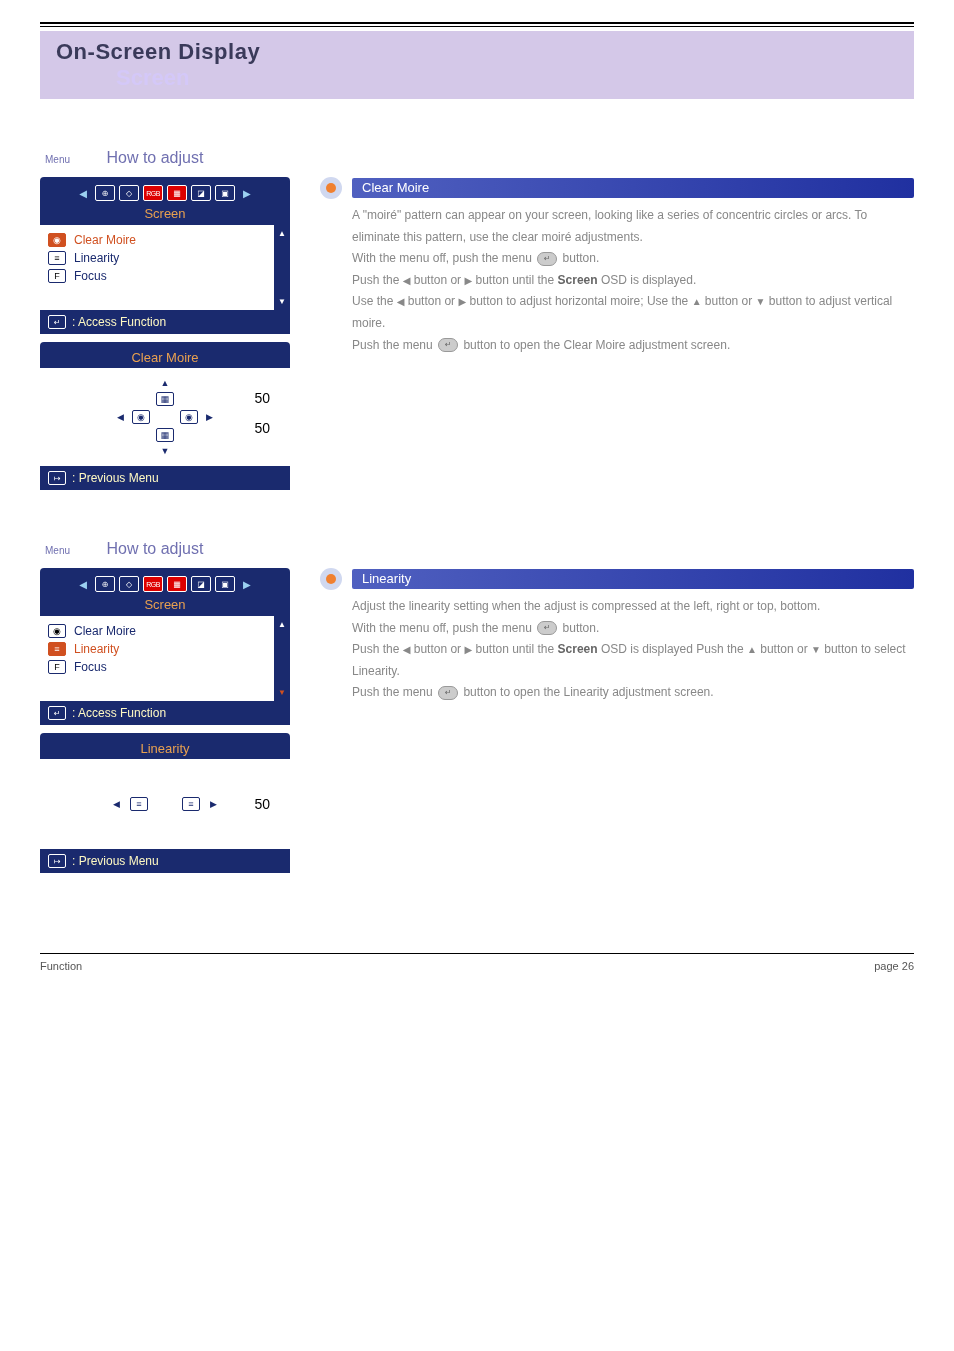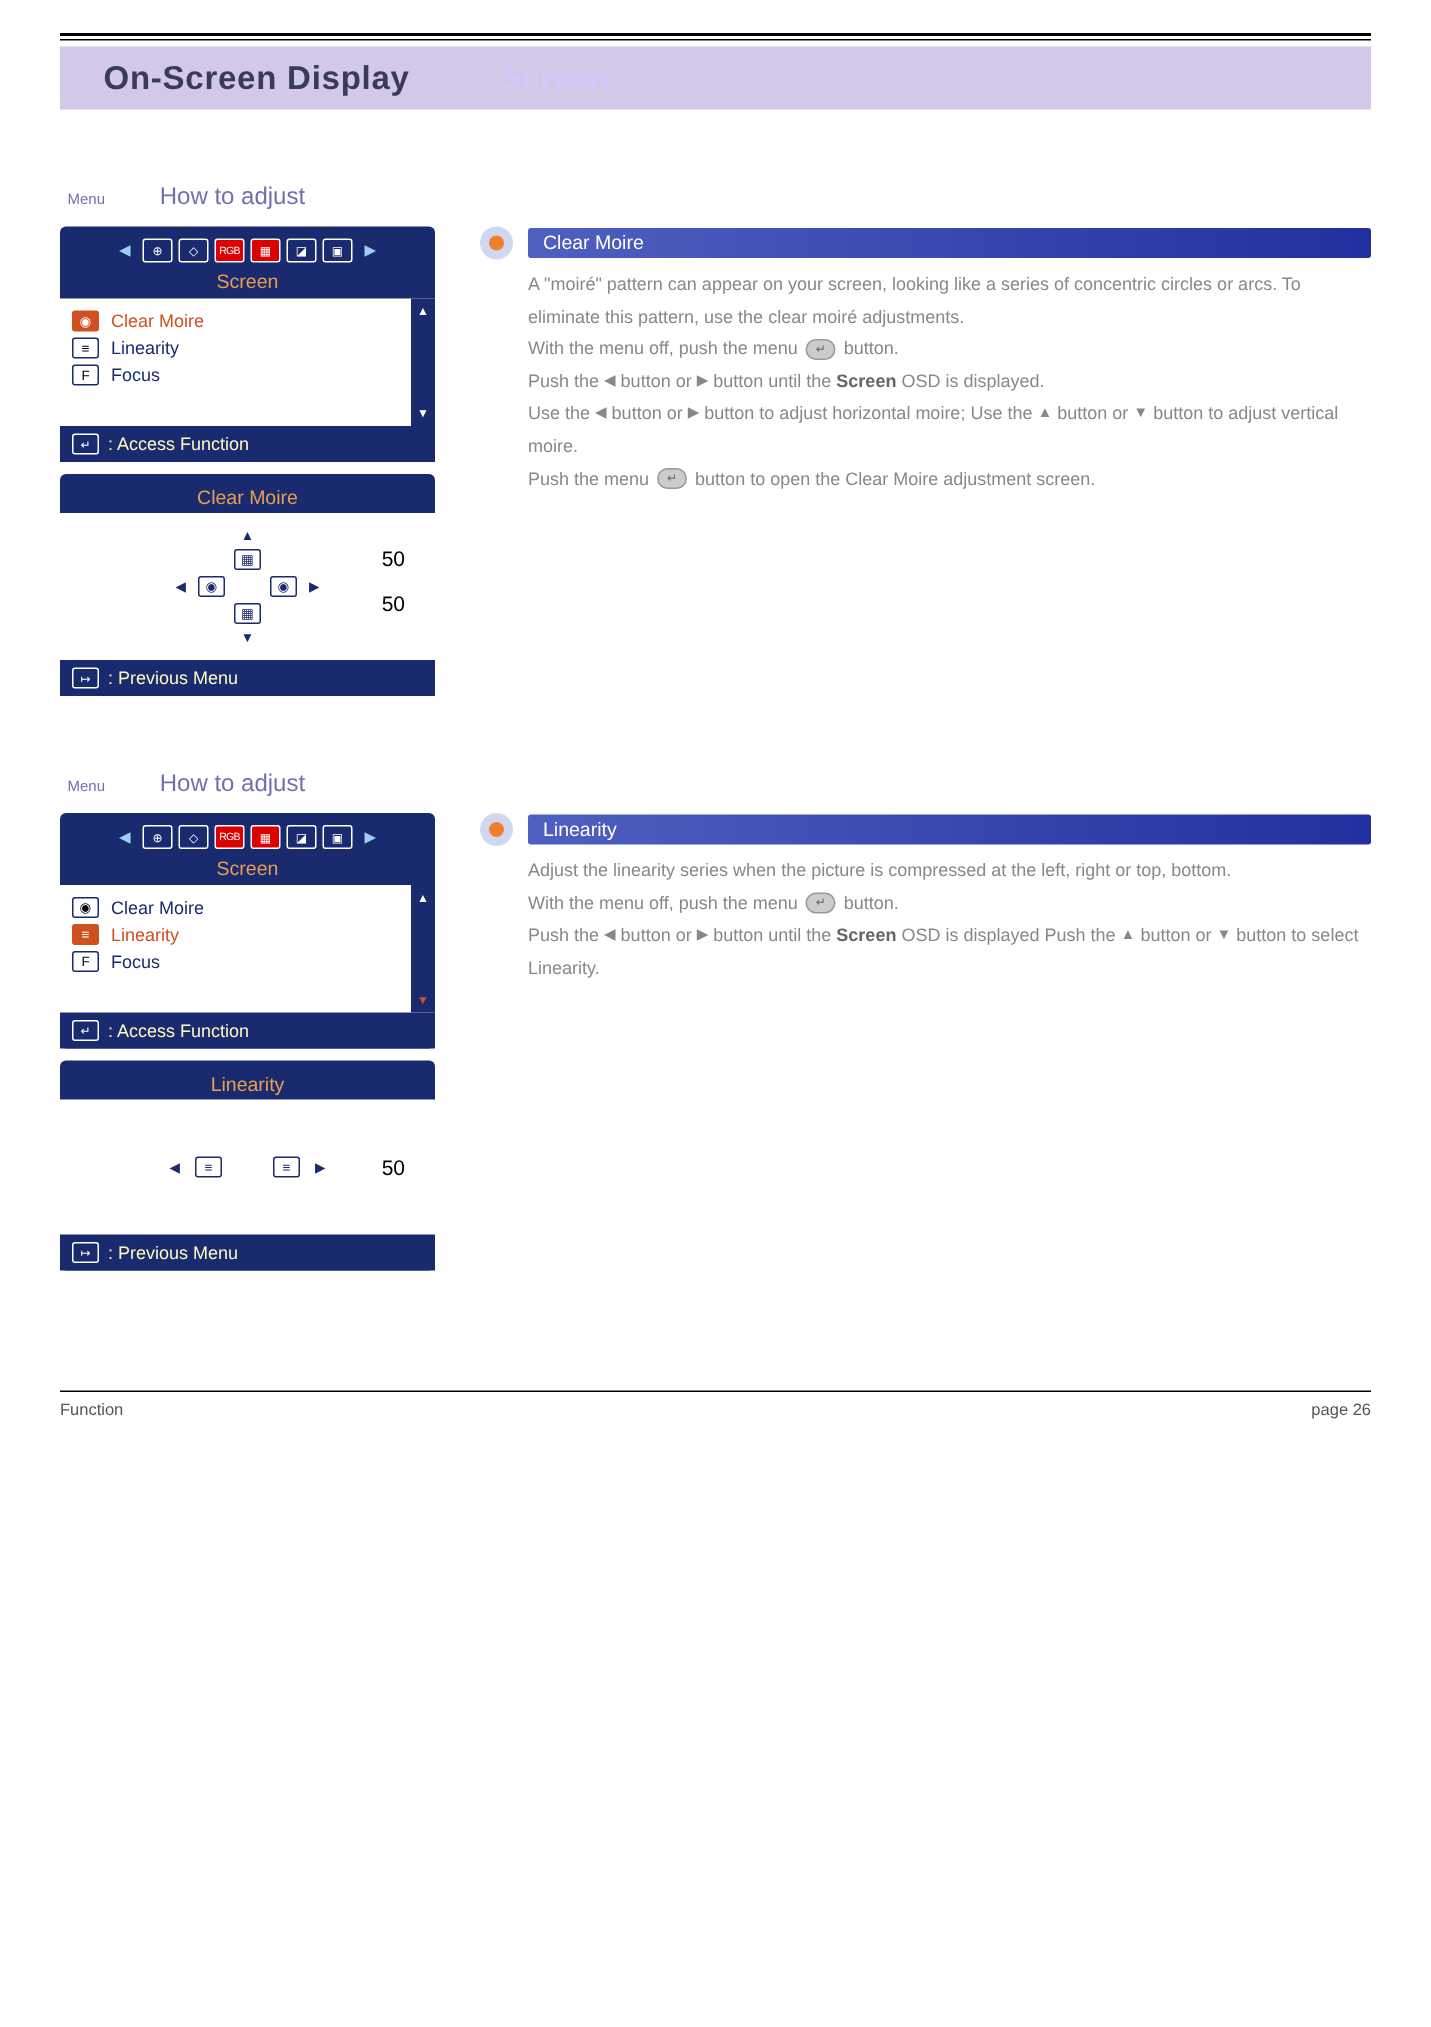--- a/index.html
+++ b/index.html
@@ -2,21 +2,21 @@
 <html><head>
   <meta charset="utf-8">
   <style>
     * { margin: 0; padding: 0; box-sizing: border-box; }
     body { font-family: Arial, sans-serif; background: #fff; width: 954px; margin: 0 auto; padding: 20px 40px; color: #000; }
     
     .page-header { margin-bottom: 10px; }
     .header-rule { border: none; border-top: 2px solid #000; margin: 2px 0; }
     .header-rule-thin { border: none; border-top: 1px solid #000; margin: 2px 0 0 0; }
     
-    .title-section { background: #d4c8e8; padding: 8px 29px; margin: 4px 0 0 0; display: flex; align-items: baseline; }
+    .title-section { background: #d4c8e8; padding: 8px 16px; margin: 4px 0 0 0; display: flex; align-items: baseline; flex-direction: column; }
     .main-title { font-size: 22px; font-weight: bold; color: #3a3a5a; letter-spacing: 0.5px; }
     .title-right { flex: 1; text-align: left; padding-left: 60px; }
     .title-screen { font-size: 22px; color: #d4c8f8; font-weight: bold; }
     
     .section-label { margin: 50px 0 10px 5px; }
     .menu-anchor { color: #7070b0; font-size: 10px; }
     .menu-label { color: #7070b0; font-size: 16px; margin-left: 32px; }
     
     .content-row { display: flex; gap: 30px; margin-bottom: 40px; align-items: flex-start; }
     
@@ -247,23 +247,24 @@
   <div class="desc-col">
     <div class="desc-header">
       <span class="circle-icon">
           <span class="inner"></span>
         </span>
       <div class="desc-title-bar">
         <span class="desc-title-txt">Linearity</span>
       </div>
     </div>
     <div class="desc-text" id="desc-1">
-        <div>Adjust the linearity series when the picture is compressed at the left, right or top, bottom.</div>
+        <div>Adjust the linearity setting when the adjust is compressed at the left, right or top, bottom.</div>
         <div>With the menu off, push the menu <span class="btn-glyph">↵</span> button.</div>
         <div>Push the <span class="tri">◀</span> button or <span class="tri">▶</span> button until the <b>Screen</b> OSD is displayed Push the <span class="tri">▲</span> button or <span class="tri">▼</span> button to select Linearity.</div>
+        <div>Push the menu <span class="btn-glyph">↵</span> button to open the Linearity adjustment screen.</div>
       </div>
   </div>
 </div>
 
 <div class="page-footer">
   <hr class="footer-rule">
   <div class="footer-content">
     <span>Function</span>
     <span>page 26</span>
   </div>

